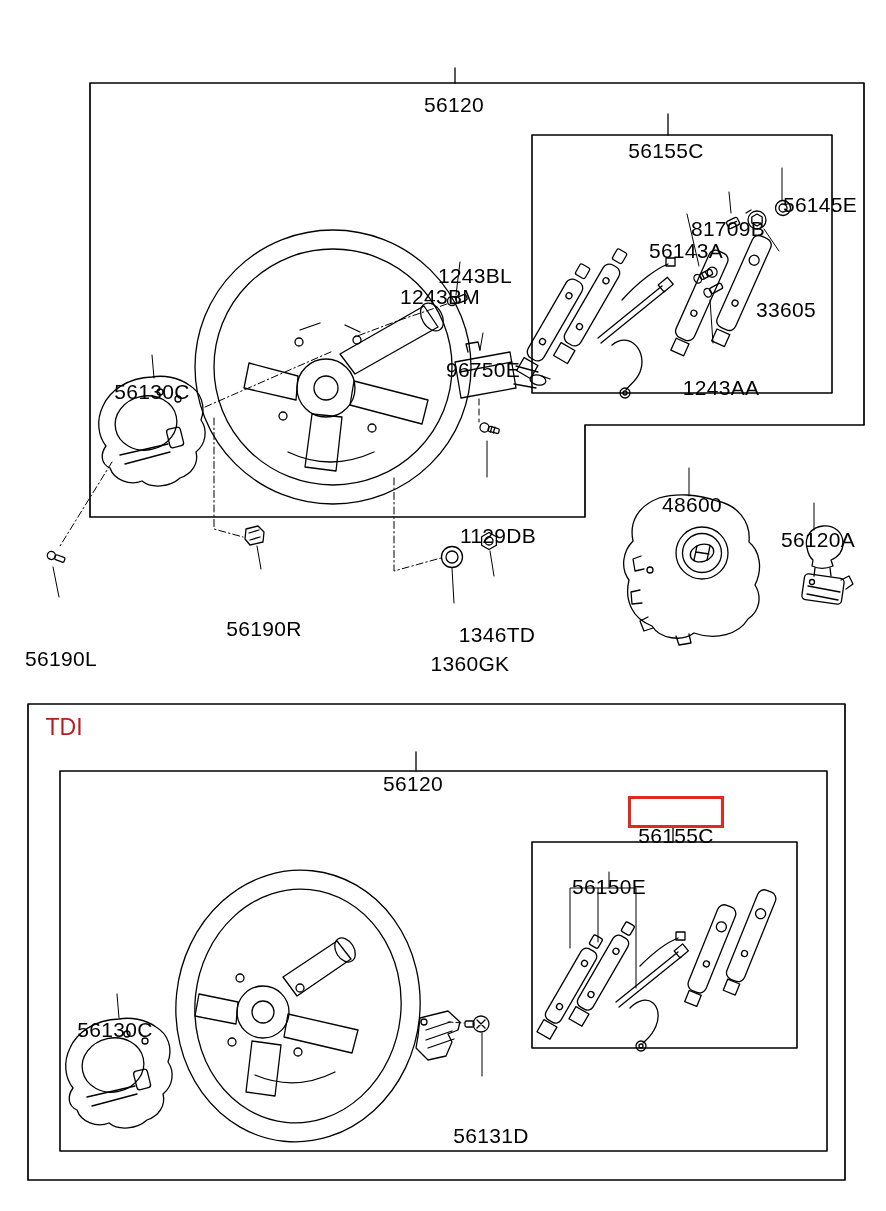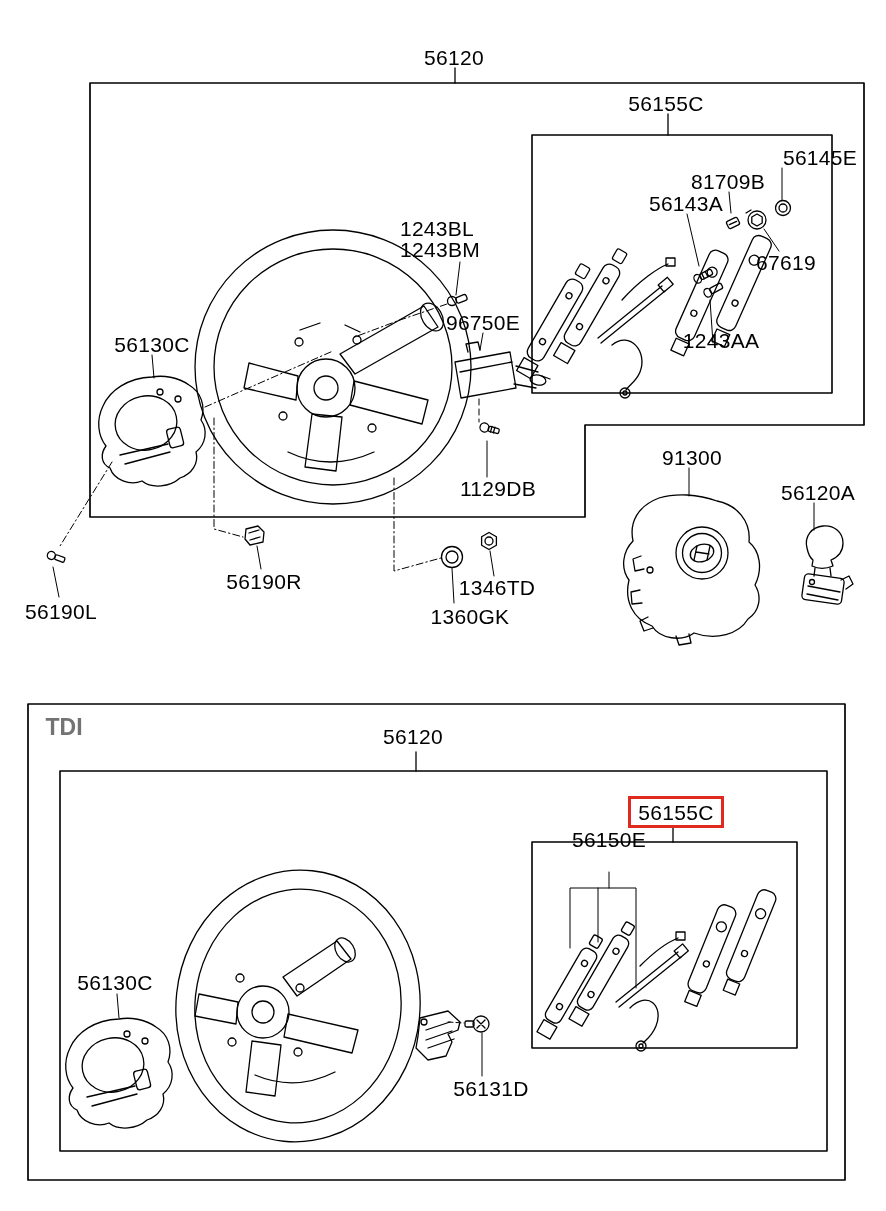--- a/index.html
+++ b/index.html
@@ -1,22 +1,22 @@
 <!DOCTYPE html>
 <html><head>
 <meta charset="utf-8">
 <style>
   html,body{margin:0;padding:0;background:#fff;}
   #stage{position:relative;width:886px;height:1211px;background:#ffffff;overflow:hidden;
          font-family:"Liberation Sans",sans-serif;}
   #art{position:absolute;left:0;top:0;width:886px;height:1211px;}
   .plabel{position:absolute;transform:translate(-50%,-50%);font-size:21px;color:#000;
-          white-space:nowrap;line-height:1;letter-spacing:0.3px;cursor:pointer;}
-  .caption{position:absolute;transform:translate(-50%,-50%);font-size:23px;color:#737373;
-           white-space:nowrap;line-height:1;font-weight:bold;}
+          white-space:nowrap;line-height:1;letter-spacing:0.3px;cursor:pointer;margin-top:47px;}
+  .caption{position:absolute;transform:translate(-50%,-50%);font-size:23px;color:#b91c1c;
+           white-space:nowrap;line-height:1;}
   .hlbox{position:absolute;left:628px;top:796px;width:90px;height:26px;
          border:3px solid #e02a20;display:flex;align-items:center;justify-content:center;}
   .hlbox .plabel{position:static;transform:none;}
 </style>
 </head>
 <body>
 
 <div id="stage">
 
 <svg id="art" viewBox="0 0 886 1211">
@@ -313,28 +313,28 @@
     </g>
 
   </g>
 </svg>
 
 <div class="plabel" style="left:454px;top:57px">56120</div>
 <div class="plabel" style="left:666px;top:103px">56155C</div>
 <div class="plabel" style="left:820px;top:157px">56145E</div>
 <div class="plabel" style="left:728px;top:181px">81709B</div>
 <div class="plabel" style="left:686px;top:203px">56143A</div>
-<div class="plabel" style="left:786px;top:262px">67619</div>
+<div class="plabel" style="left:786px;top:262px">33605</div>
 <div class="plabel" style="left:721px;top:340px">1243AA</div>
-<div class="plabel" style="left:437px;top:228px">1243BL</div>
+<div class="plabel" style="left:475px;top:228px">1243BL</div>
 <div class="plabel" style="left:440px;top:249px">1243BM</div>
 <div class="plabel" style="left:483px;top:322px">96750E</div>
 <div class="plabel" style="left:152px;top:344px">56130C</div>
 <div class="plabel" style="left:498px;top:488px">1129DB</div>
-<div class="plabel" style="left:692px;top:457px">91300</div>
+<div class="plabel" style="left:692px;top:457px">48600</div>
 <div class="plabel" style="left:818px;top:492px">56120A</div>
 <div class="plabel" style="left:264px;top:581px">56190R</div>
 <div class="plabel" style="left:497px;top:587px">1346TD</div>
 <div class="plabel" style="left:470px;top:616px">1360GK</div>
 <div class="plabel" style="left:61px;top:611px">56190L</div>
 
 <div class="caption" style="left:64px;top:727px">TDI</div>
 <div class="plabel" style="left:413px;top:736px">56120</div>
 
 <div class="hlbox">

